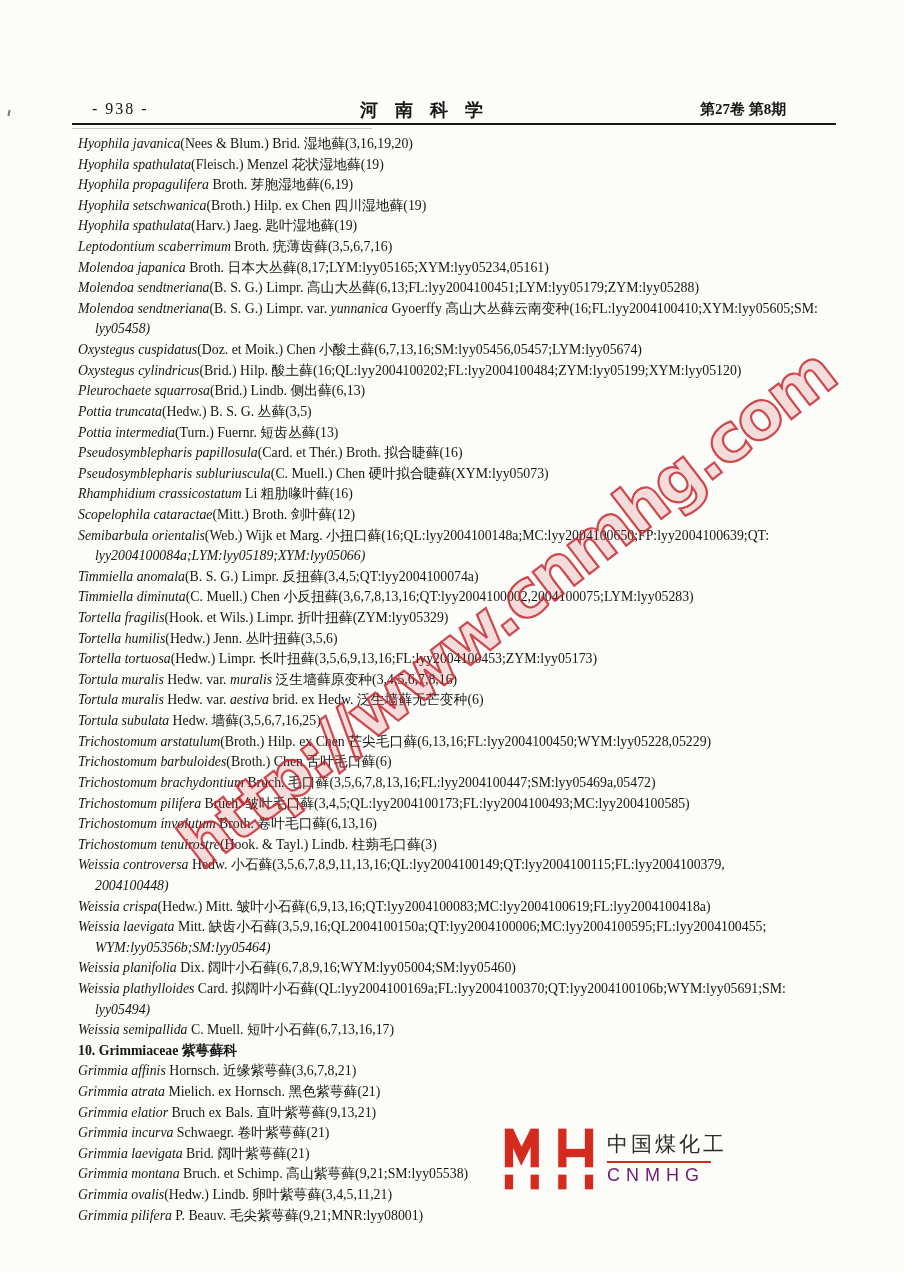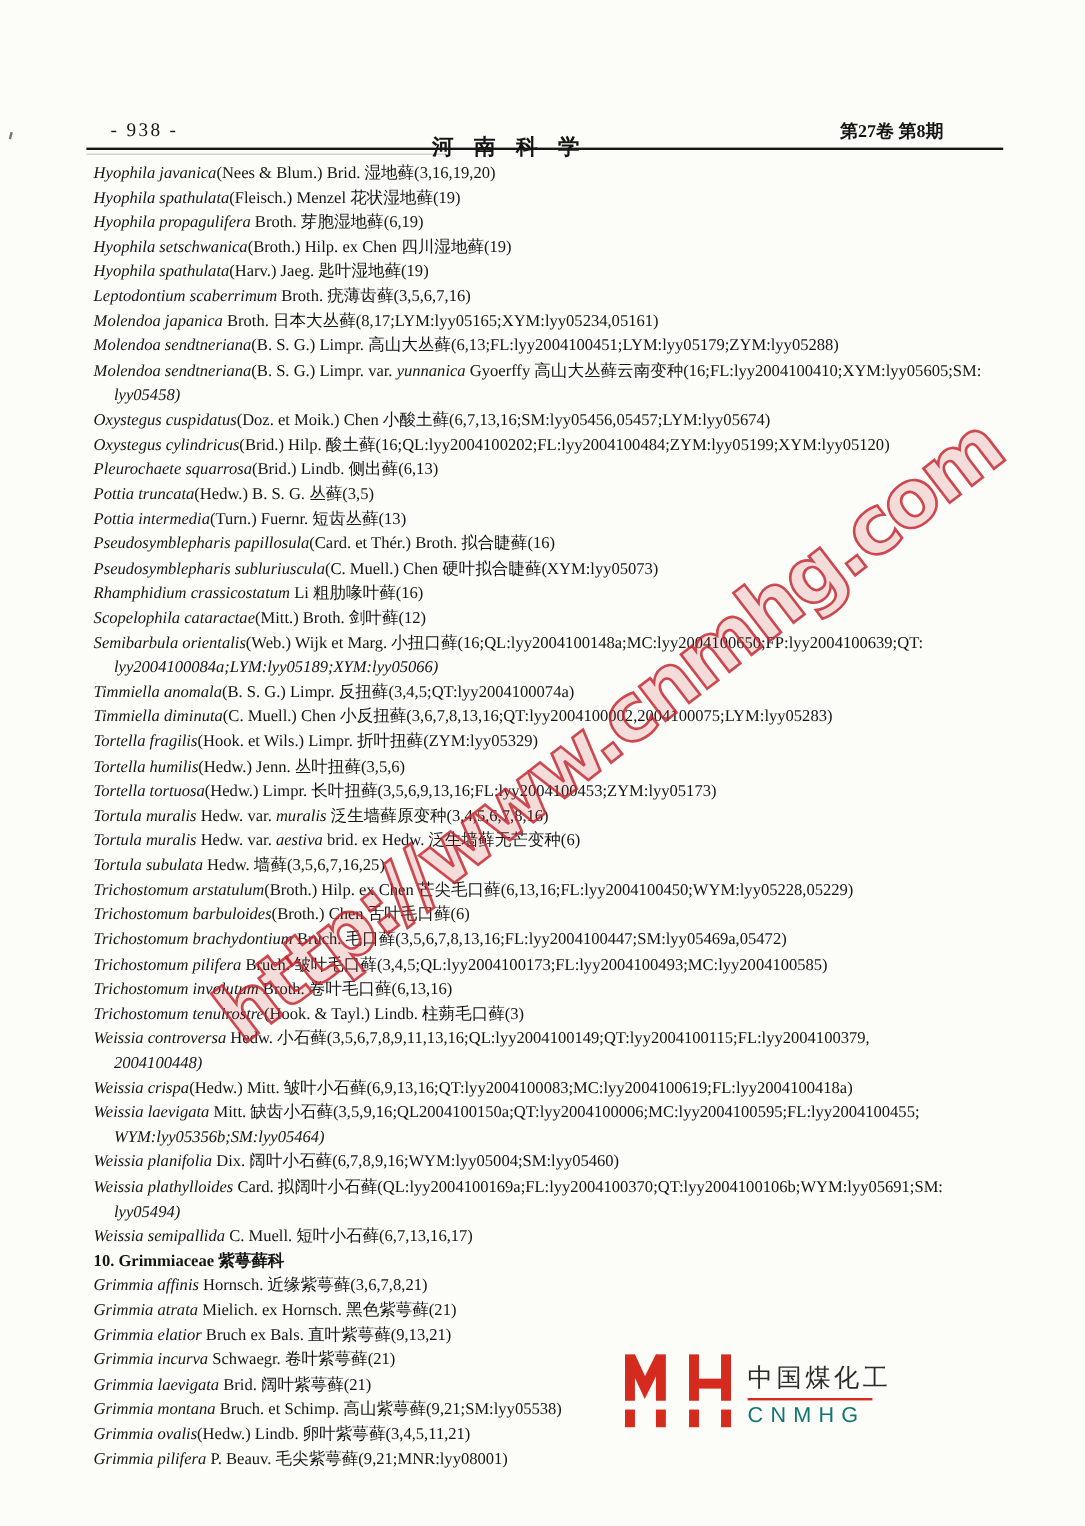--- a/index.html
+++ b/index.html
@@ -4,21 +4,21 @@
 <style>
   html,body{margin:0;padding:0;}
   body{
     width:904px;height:1272px;position:relative;overflow:hidden;
     background:#fcfcf9;color:#151515;
     font-family:"Liberation Serif","DejaVu Serif",serif;
   }
   .page{position:absolute;inset:0;}
   
   .hdr-pagenum{position:absolute;left:92px;top:100px;font-size:16px;letter-spacing:2px;}
-  .hdr-title{position:absolute;left:360px;top:98px;font-size:18px;letter-spacing:17px;font-weight:bold;font-family:"Liberation Serif",serif;margin-top:12px;}
+  .hdr-title{position:absolute;left:360px;top:98px;font-size:18px;letter-spacing:17px;font-weight:bold;font-family:"Liberation Serif",serif;}
   .hdr-issue{position:absolute;left:700px;top:100px;font-size:15px;font-weight:bold;text-align:center;}
   .hdr-rule{position:absolute;left:72px;top:123px;width:764px;height:2px;background:#171717;}
   .hdr-rule2{position:absolute;left:72px;top:128px;width:300px;height:1px;background:rgba(40,40,40,.25);}
   .speck{position:absolute;left:8px;top:110px;width:2px;height:6px;background:#777;transform:rotate(14deg);}
   
   .content{position:absolute;left:78px;top:134px;width:812px;}
   .line{font-size:13.8px;line-height:20.62px;height:20.62px;white-space:nowrap;}
   .line .lat{font-style:italic;}
   .line.bold{font-weight:bold;}
   .line.indent{padding-left:17px;font-style:italic;}
@@ -26,26 +26,26 @@
   .watermark{
     position:absolute;left:188px;top:815px;height:76px;z-index:5;
     transform:rotate(-37.5deg);transform-origin:0 50%;
     font-family:"DejaVu Sans","Liberation Sans",sans-serif;
     font-size:66px;font-weight:bold;letter-spacing:-3px;white-space:nowrap;
     color:rgba(200,40,48,0.15);
     -webkit-text-stroke:2.2px rgba(197,35,44,0.82);
     pointer-events:none;
   }
   
-  .logo{position:absolute;left:519px;top:1128px;display:flex;align-items:flex-end;z-index:3;}
+  .logo{position:absolute;left:503px;top:1128px;display:flex;align-items:flex-start;z-index:3;}
   .logo-mark{width:92px;height:62px;}
   .logo-text{margin-left:12px;padding-top:2px;}
   .logo-cn{font-size:21px;letter-spacing:3px;color:#2b2b2b;font-family:"Liberation Sans",sans-serif;}
   .logo-underline{height:2px;background:#d42b1e;width:104px;margin-top:3px;}
-  .logo-en{font-size:18px;letter-spacing:6px;color:#0f766e;margin-top:2px;font-family:"Liberation Sans",sans-serif;}
+  .logo-en{font-size:18px;letter-spacing:6px;color:#701a75;margin-top:2px;font-family:"Liberation Sans",sans-serif;}
 </style>
 </head>
 <body>
 
 <div class="page">
 
   <div class="hdr-pagenum">- 938 -</div>
   <div class="hdr-title">河南科学</div>
   <div class="hdr-issue">第27卷 第8期</div>
   <div class="hdr-rule"></div>

